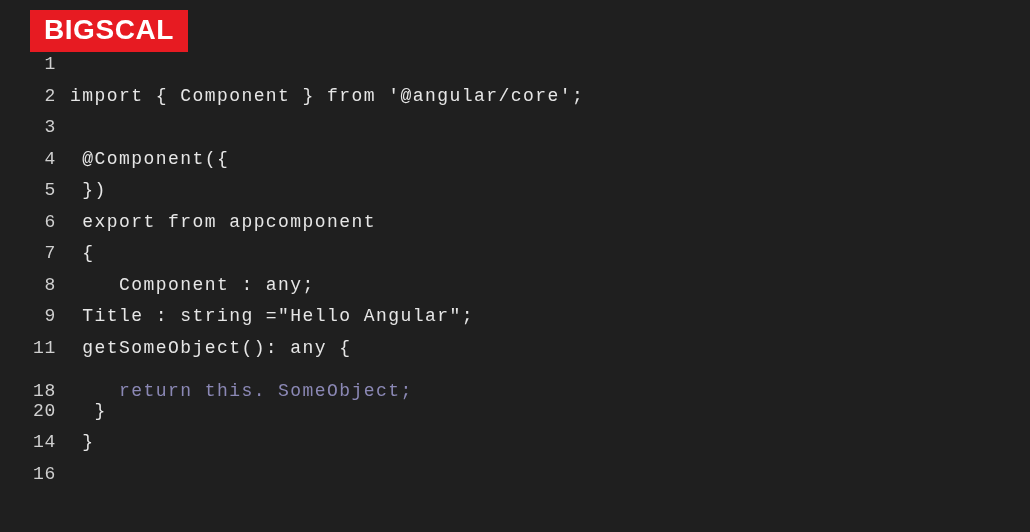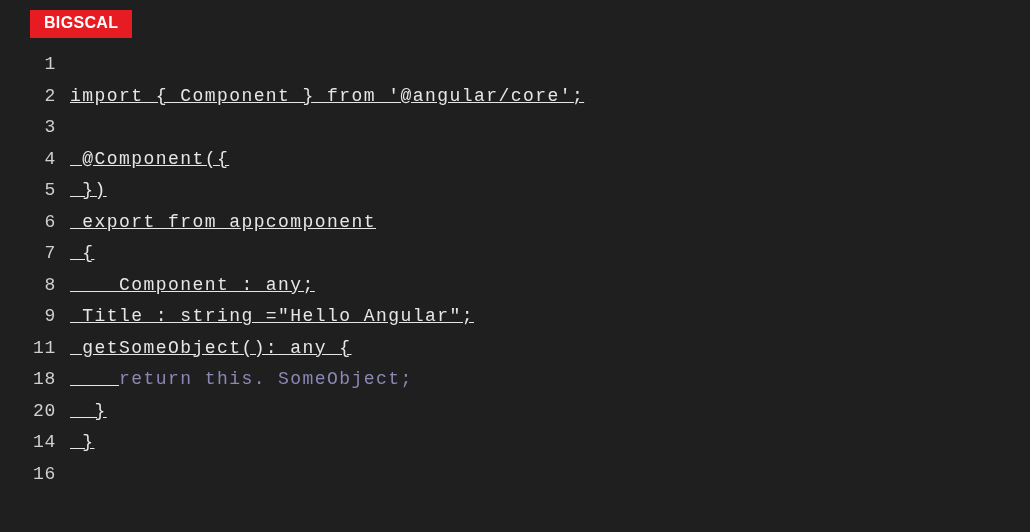--- a/index.html
+++ b/index.html
@@ -17,21 +17,21 @@
   .logo-wrap {
     position: absolute;
     top: 10px;
     left: 30px;
   }
   .logo {
     background: #e71b22;
     color: #ffffff;
     font-family: Arial, Helvetica, sans-serif;
     font-weight: 700;
-    font-size: 16px;
+    font-size: 28px;
     letter-spacing: 0.02em;
     padding: 4px 14px 6px 14px;
     display: inline-block;
     text-transform: uppercase;
   }
   .editor {
     position: absolute;
     top: 54px;
     left: 20px;
     right: 20px;
@@ -45,24 +45,24 @@
   .ln {
     width: 36px;
     text-align: right;
     color: #cfcfcf;
     margin-right: 14px;
     user-select: none;
     letter-spacing: 0.04em;
   }
   .code {
     color: #e6e6e6;
-    text-decoration: underline;
   }
   .muted {
     color: #8b88b5;
+    margin-top: 12px;
   }
 </style>
 </head>
 <body>
 
 <div class="logo-wrap">
   <span class="logo">BIGSCAL</span>
 </div>
 
 <div class="editor">

